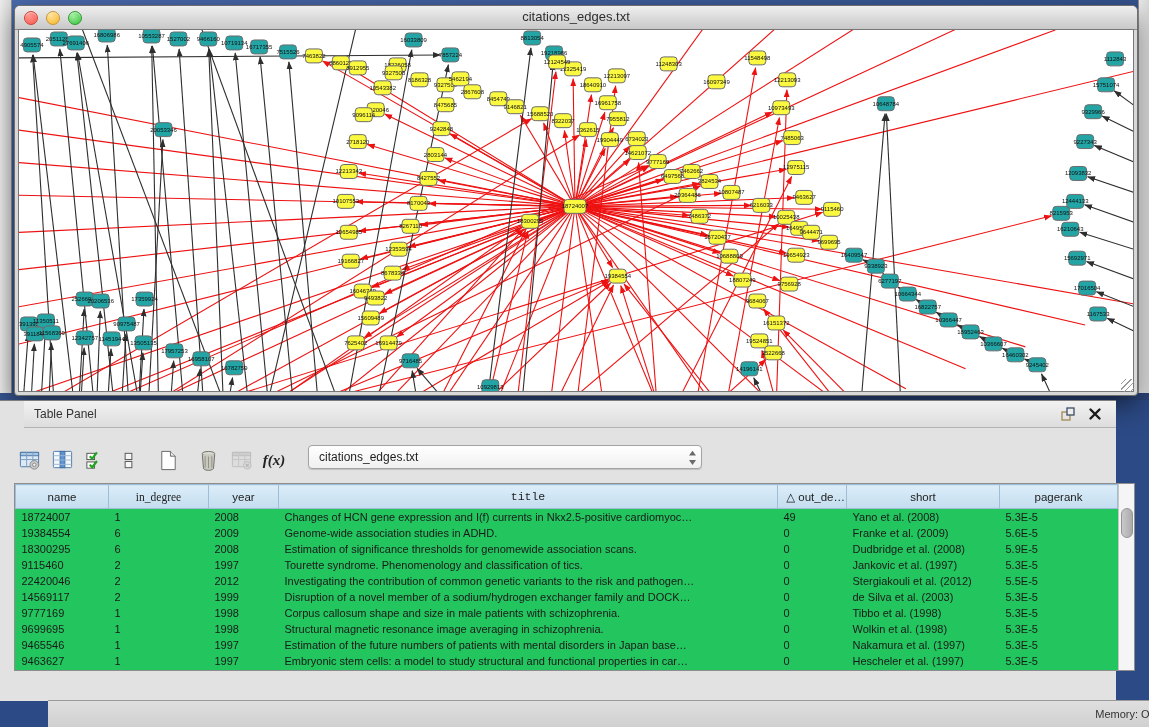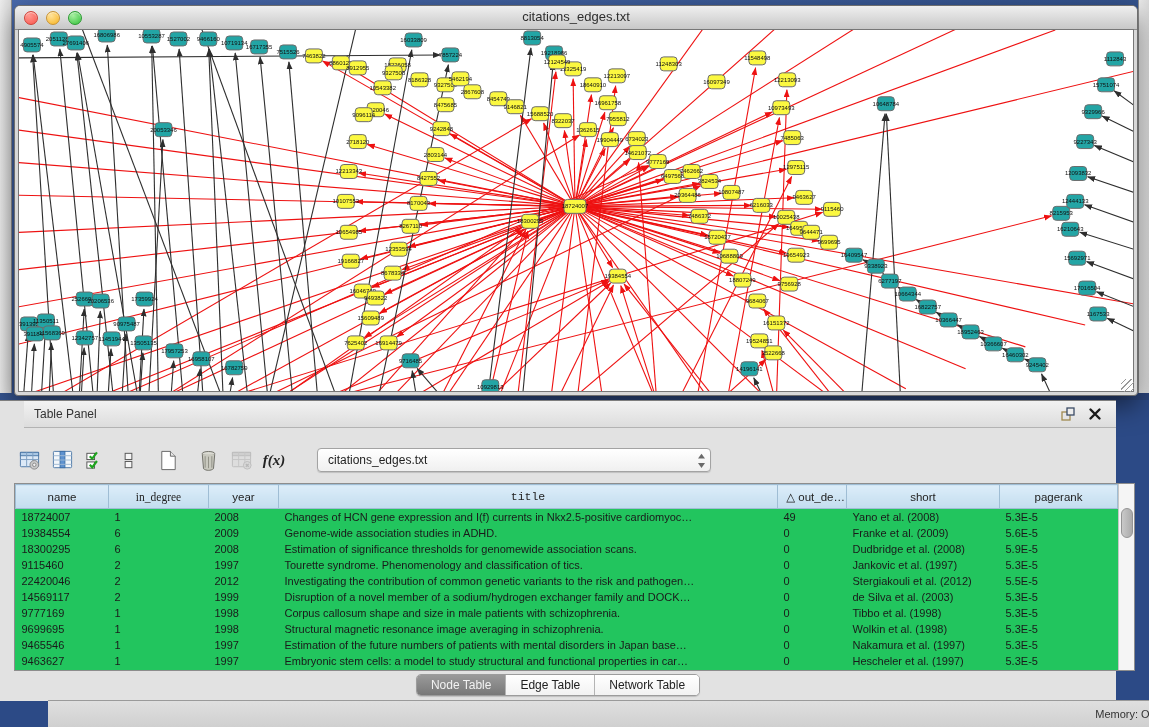--- a/index.html
+++ b/index.html
@@ -19,21 +19,21 @@
   .wtitle{position:absolute;left:0;right:0;top:3px;text-align:center;font-size:13px;color:#2E2E2E;}
   .canvas{position:absolute;left:3px;right:3px;top:23px;bottom:3px;background:#FFF;border:1px solid #777;box-sizing:border-box;}
   .grip{position:absolute;right:3px;bottom:3px;width:13px;height:13px;background:repeating-linear-gradient(135deg,transparent 0 3px,#9A9A9A 3px 4px);}
   .node-label{font-size:6px;fill:#111;}
   
   .table-panel{position:absolute;left:0;top:400px;width:1092px;height:300px;background:#E2E2E2;border-top:1px solid #7E7E7E;padding-left:24px;}
   .panel-header{position:relative;height:26px;background:linear-gradient(#F2F2F2,#DDDDDD);border-bottom:1px solid #B3B3B3;}
   .panel-title{position:absolute;left:10px;top:6px;font-size:12px;color:#333;}
   .float-ic{position:absolute;right:40px;top:5px;width:16px;height:16px;cursor:pointer;}
   .close-ic{position:absolute;right:14px;top:6px;width:14px;height:14px;cursor:pointer;}
-  .toolbar{position:absolute;left:16px;top:44px;height:30px;display:flex;align-items:center;gap:9px;}
+  .toolbar{position:absolute;left:16px;top:44px;height:30px;display:flex;}
   .tbtn{width:26px;height:26px;margin-right:7px;display:flex;align-items:center;justify-content:center;cursor:pointer;}
   .tbtn svg{width:23px;height:23px;}
   .tbtn.gap{margin-right:14px;}
   .fx{font-family:"Liberation Serif",serif;font-style:italic;font-weight:bold;font-size:15px;color:#222;}
   .combo{margin-left:14px;width:392px;height:22px;background:linear-gradient(#FFFFFF,#F0F0F0);border:1px solid #A3A3A3;border-radius:4px;position:relative;display:flex;align-items:center;cursor:pointer;box-shadow:0 1px 1px rgba(0,0,0,.15);}
   .combo-text{font-size:12px;color:#1F1F1F;padding-left:10px;}
   .stepper{position:absolute;right:3px;top:3px;width:11px;height:16px;}
   .tablewrap{position:absolute;left:14px;top:82px;width:1119px;height:186px;background:#22c55e;border:1px solid #8D8D8D;overflow:hidden;}
   table.grid{border-collapse:collapse;table-layout:fixed;width:1103px;}
   table.grid th{height:21px;background:linear-gradient(#DCEDF9,#C3DDEF);border:1px solid #9FBDD4;font-size:11.5px;font-weight:normal;color:#222;text-align:center;overflow:hidden;white-space:nowrap;}
@@ -721,25 +721,18 @@
             <td>5.3E-5</td>
             <td></td>
           </tr>
         </tbody>
     </table>
     <div class="vscroll">
       <div class="vthumb"></div>
     </div>
   </div>
 
-  <div class="tabsrow">
-    <div class="segmented" id="tabs">
-        <div class="seg sel">Node Table</div>
-        <div class="seg">Edge Table</div>
-        <div class="seg">Network Table</div>
-      </div>
-  </div>
 </div>
 
 <div class="statusbar">
   <span class="mem">Memory: OK</span>
   <span class="memdot"></span>
 </div>
 
 </body></html>

